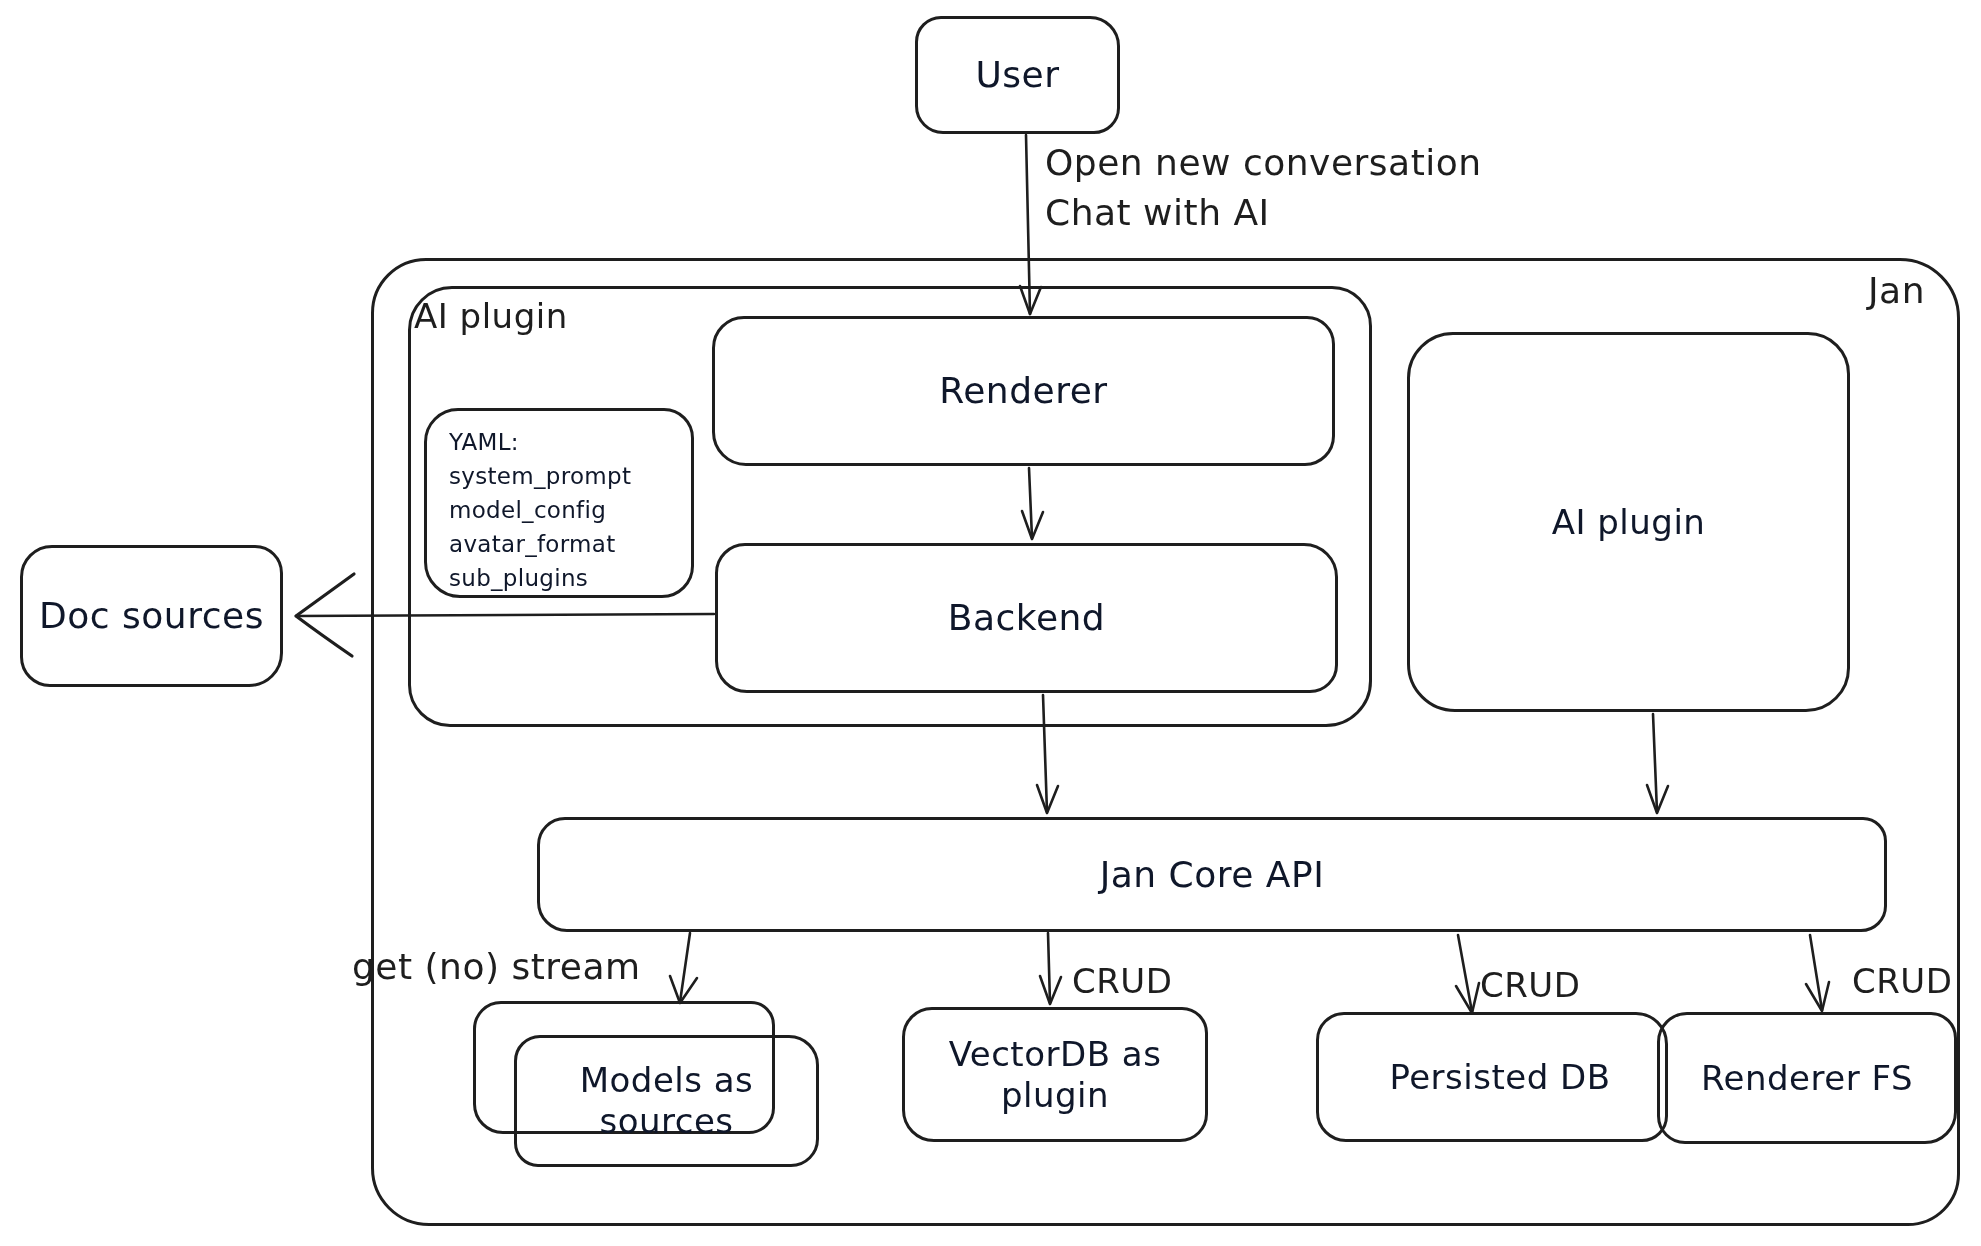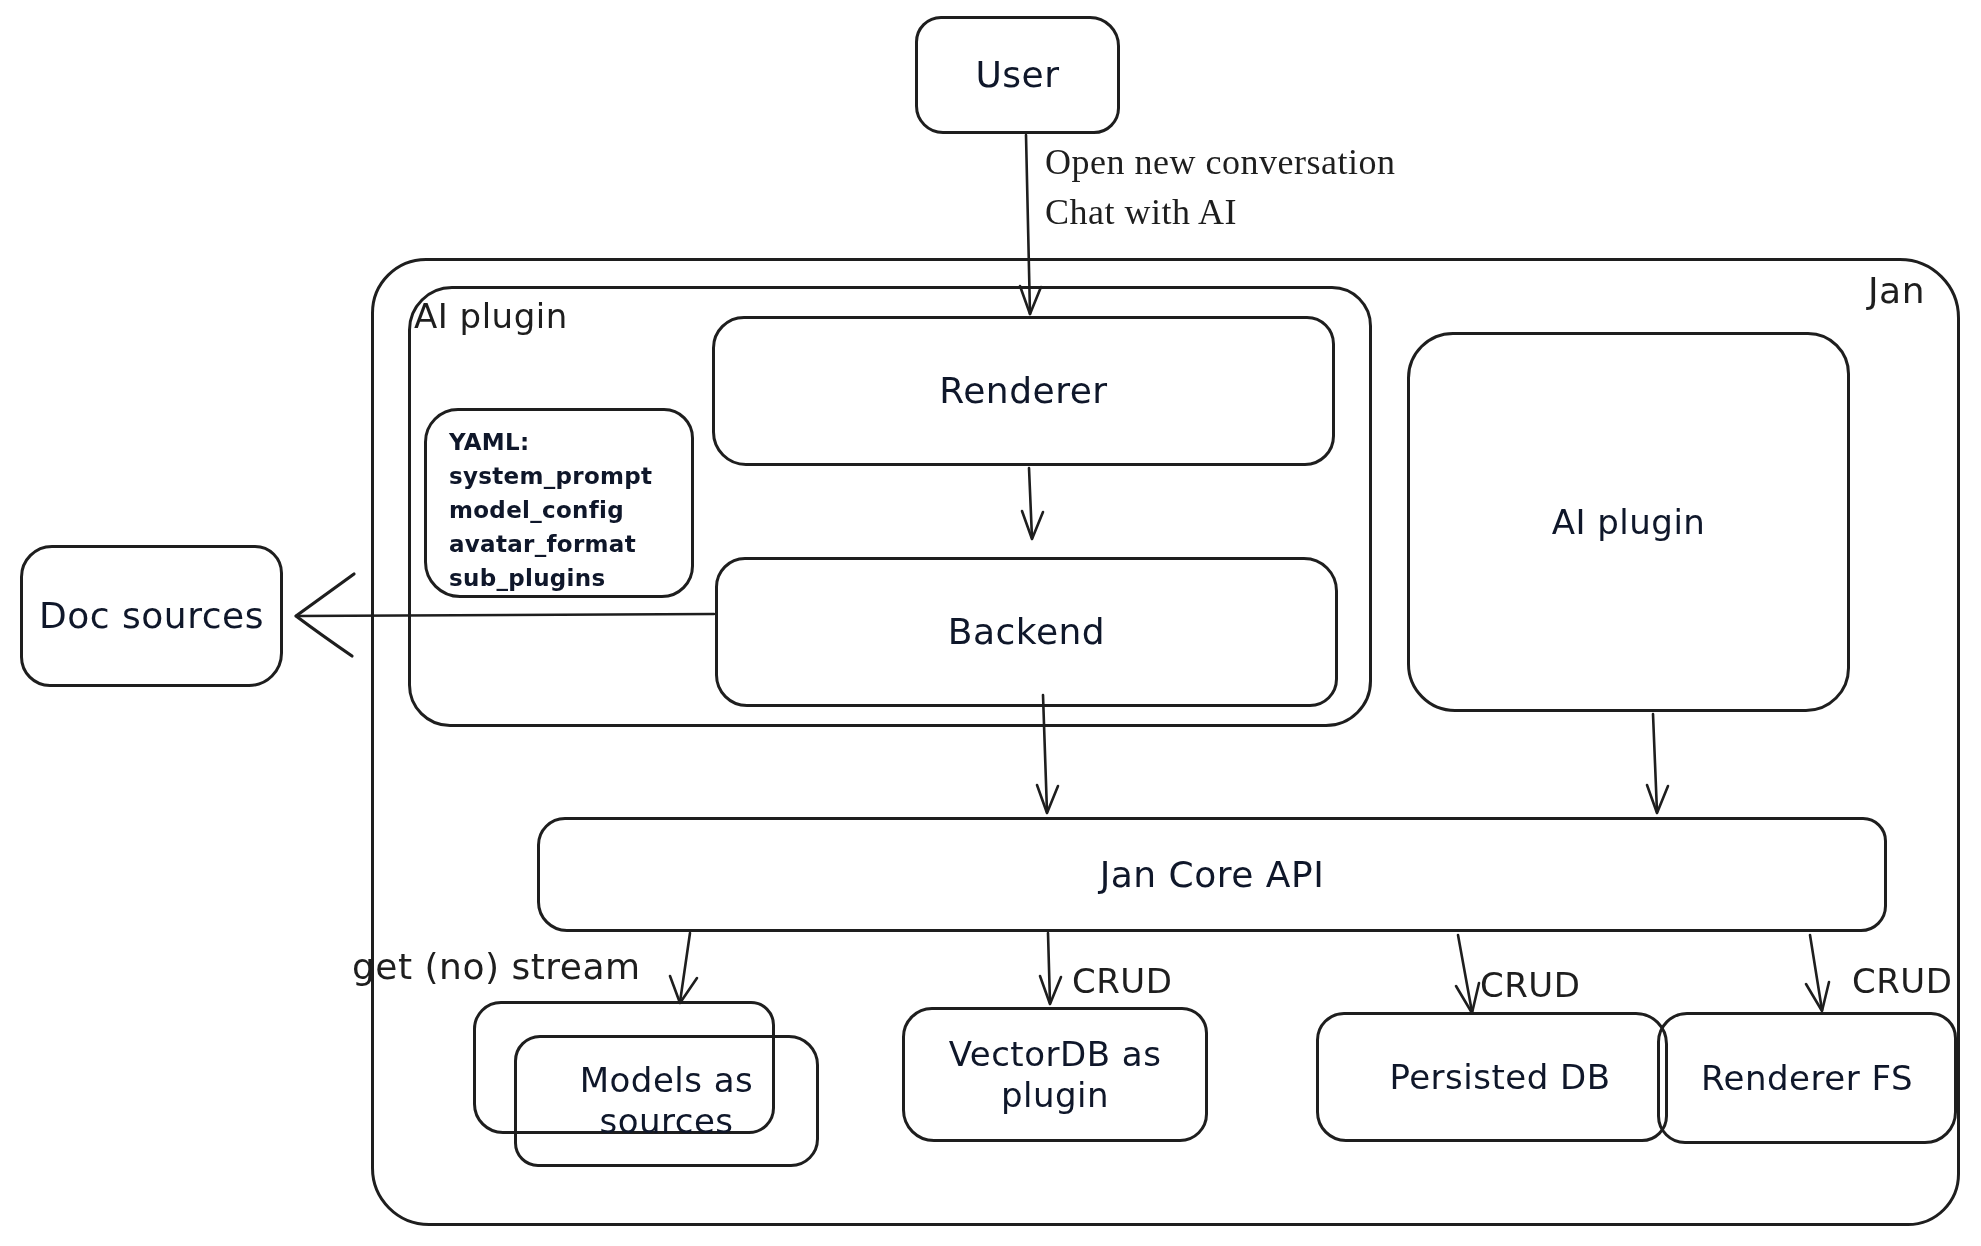--- a/index.html
+++ b/index.html
@@ -69,31 +69,31 @@
   <div class="container-lbl font-md" style="left:414px; top:296px;">AI plugin</div>
 
   <div class="node" style="left:915px; top:16px; width:205px; height:118px; border-radius:26px 30px 26px 28px;">
     <span class="lbl font-lg">User</span>
   </div>
 
   <div class="node" style="left:712px; top:316px; width:623px; height:150px; border-radius:32px 28px 30px 34px;align-items:center;">
     <span class="lbl font-lg">Renderer</span>
   </div>
 
-  <div class="node" style="left:424px; top:408px; width:270px; height:190px; border-radius:34px 30px 32px 36px; justify-content:flex-start; align-items:flex-start;font-weight:bold;">
+  <div class="node" style="left:424px; top:408px; width:270px; height:190px; border-radius:34px 30px 32px 36px; justify-content:flex-start; align-items:flex-start;">
     <div class="yaml-text" style="padding:14px 0 0 22px;">
       <div>YAML:</div>
       <div>system_prompt</div>
       <div>model_config</div>
       <div>avatar_format</div>
       <div>sub_plugins</div>
     </div>
   </div>
 
-  <div class="node" style="left:715px; top:557px; width:623px; height:150px; border-radius:30px 34px 28px 32px;">
+  <div class="node" style="left:715px; top:543px; width:623px; height:150px; border-radius:30px 34px 28px 32px;">
     <span class="lbl font-lg">Backend</span>
   </div>
 
   <div class="node" style="left:1407px; top:332px; width:443px; height:380px; border-radius:46px 42px 44px 48px;">
     <span class="lbl font-md">AI plugin</span>
   </div>
 
   <div class="node" style="left:20px; top:545px; width:263px; height:142px; border-radius:32px 28px 34px 30px;">
     <span class="lbl font-lg">Doc sources</span>
   </div>
@@ -112,21 +112,21 @@
   </div>
 
   <div class="node" style="left:1316px; top:1012px; width:352px; height:130px; border-radius:28px 32px 26px 30px;padding-left:16px;">
     <span class="lbl font-md">Persisted DB</span>
   </div>
 
   <div class="node" style="left:1657px; top:1012px; width:300px; height:132px; border-radius:30px 26px 32px 28px;">
     <span class="lbl font-md">Renderer FS</span>
   </div>
 
-  <div class="edge-label font-lg" style="left:1045px; top:138px;font-family:Liberation Serif, serif;">
+  <div class="edge-label font-lg" style="left:1045px; top:138px;">
     <span style="display:block;">Open new conversation</span>
     <span style="display:block;">Chat with AI</span>
   </div>
 
   <div class="edge-label font-lg" style="left:352px; top:942px;">get (no) stream</div>
 
   <div class="edge-label font-md" style="left:1072px; top:958px;">CRUD</div>
 
   <div class="edge-label font-md" style="left:1480px; top:962px;">CRUD</div>
 

